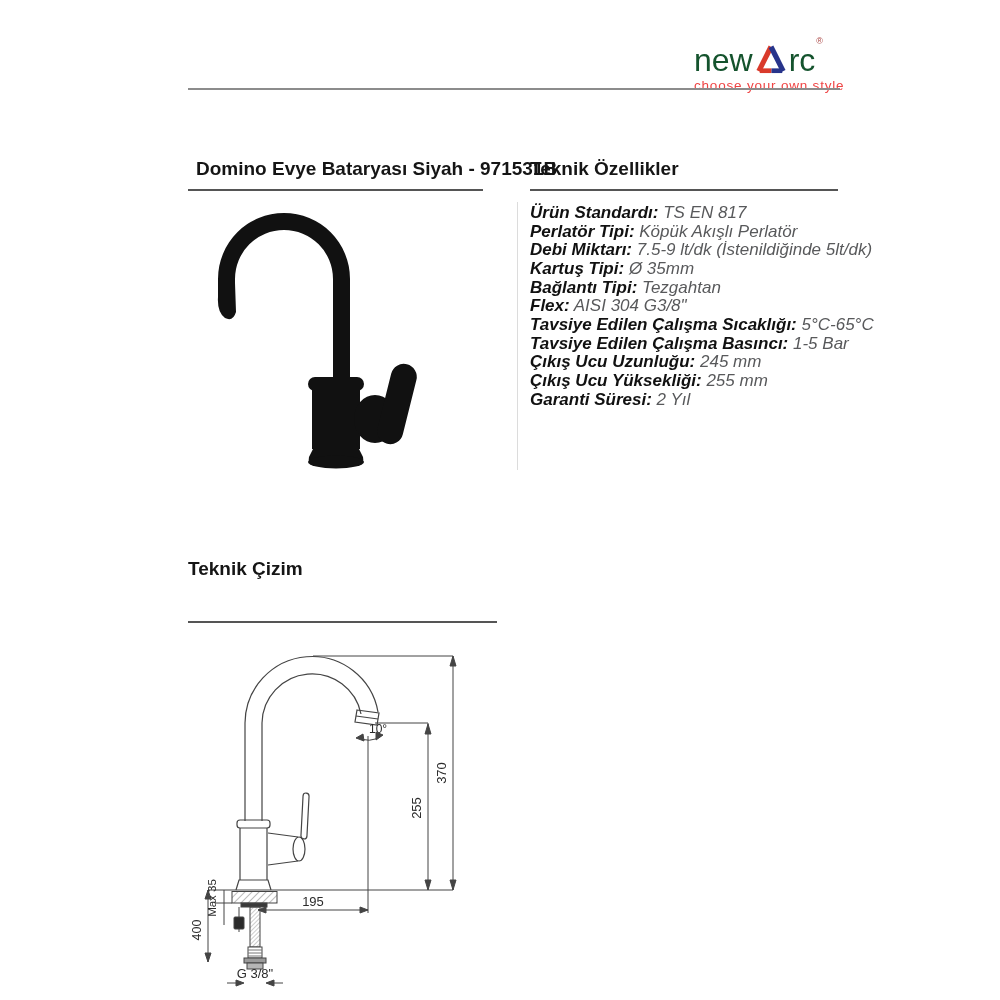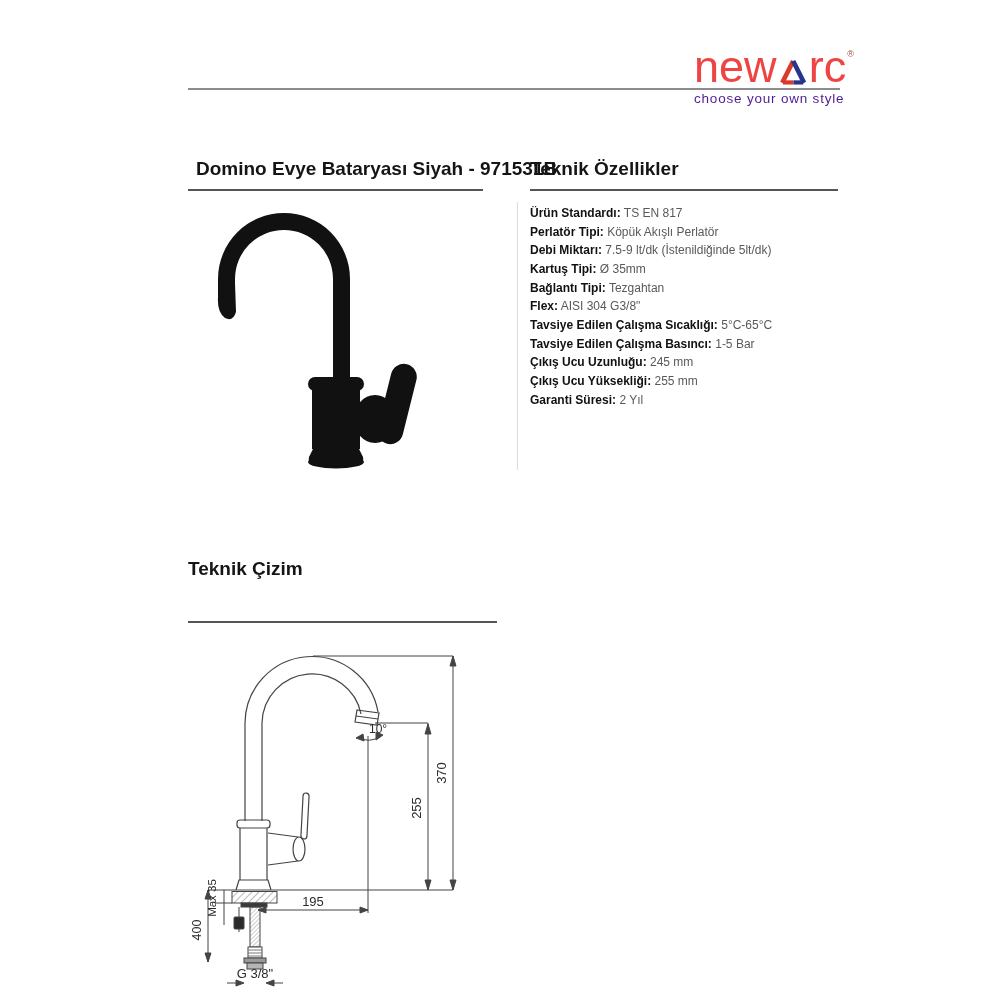--- a/index.html
+++ b/index.html
@@ -2,35 +2,35 @@
 <html><head>
 <meta charset="utf-8">
 <style>
   html,body{margin:0;padding:0;background:#fff;}
   .page{position:relative;width:1000px;height:1000px;background:#fff;overflow:hidden;
         font-family:"Liberation Sans",sans-serif;color:#1a1a1a;}
 
   
   .logo{position:absolute;left:694px;top:16px;width:160px;}
   .logo-line{display:flex;align-items:flex-end;line-height:1;}
-  .logo-word{font-size:45px;font-weight:400;color:#ef4444;letter-spacing:0px;margin-top:28px;}
+  .logo-word{font-size:32px;font-weight:400;color:#14532d;letter-spacing:0px;margin-top:28px;}
   .logo-tri{margin:0 1px 2px 1px;}
   .logo-reg{font-size:9px;color:#a94442;vertical-align:top;margin-left:1px;position:relative;top:-30px;}
-  .logo-tagline{font-size:13.5px;color:#4c1d95;letter-spacing:0.8px;white-space:nowrap;margin-top:2px;}
+  .logo-tagline{font-size:13.5px;color:#ef4444;letter-spacing:0.8px;white-space:nowrap;margin-top:2px;}
 
   .top-rule{position:absolute;left:188px;top:88px;width:652px;height:2px;background:#8c8c8c;}
 
   
   .heading{position:absolute;font-size:19px;font-weight:700;color:#151515;white-space:nowrap;}
   .h-underline{position:absolute;height:2px;background:#555;}
 
   
   .spec-divider{position:absolute;left:517px;top:202px;width:1px;height:268px;background:#dcdcdc;}
   .specs{position:absolute;left:530px;top:204px;width:320px;}
-  .spec-row{font-size:12px;line-height:18.65px;white-space:nowrap;}
+  .spec-row{font-size:17px;line-height:18.65px;white-space:nowrap;font-style:italic;}
   .spec-label{font-weight:700;color:#111;}
   .spec-value{color:#58595b;}
 
   .photo{position:absolute;left:200px;top:205px;}
   .tdraw{position:absolute;left:185px;top:640px;}
   .tdraw text{font-family:"Liberation Sans",sans-serif;fill:#2b2b2b;}
 </style>
 </head>
 <body>
 

